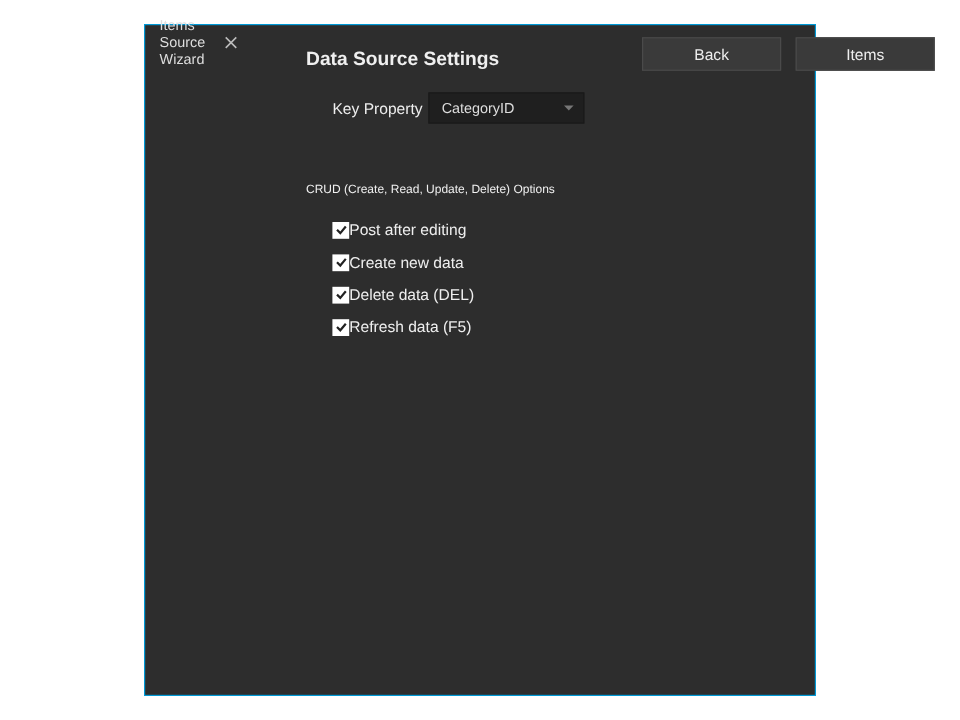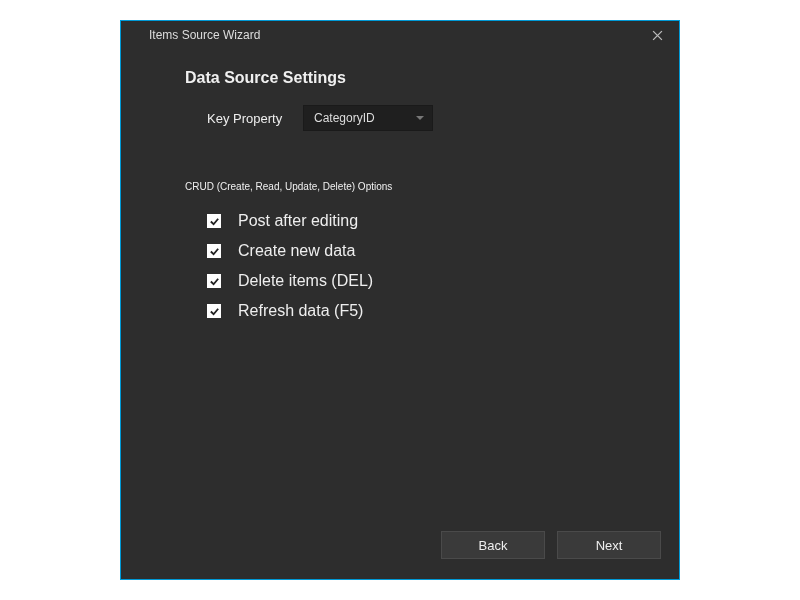--- a/index.html
+++ b/index.html
@@ -15,22 +15,21 @@
       display: flex;
       align-items: center;
       justify-content: center;
     }
     .dialog {
       width: 560px;
       height: 560px;
       background: #2d2d2d;
       border: 1px solid #0099d6;
       display: flex;
-      flex-direction: column;
-      padding-left: 16px;
+      flex-direction: row;
     }
     .titlebar {
       height: 28px;
       display: flex;
       align-items: center;
       justify-content: space-between;
       padding: 0 8px 0 12px;
       color: #ddd;
       font-size: 12px;
     }
@@ -74,44 +73,43 @@
       border: 1px solid #1a1a1a;
       height: 26px;
       width: 130px;
       display: flex;
       align-items: center;
       justify-content: space-between;
       padding: 0 8px 0 10px;
       color: #ddd;
       font-size: 12px;
       cursor: pointer;
-      margin-left: 16px;
     }
     .dropdown .chev {
       width: 0;
       height: 0;
       border-left: 4px solid transparent;
       border-right: 4px solid transparent;
       border-top: 4px solid #777;
     }
     .crud-heading {
       font-size: 10px;
       font-weight: 400;
       color: #f0f0f0;
       margin-bottom: 20px;
     }
     .checkbox-group {
       margin-left: 22px;
     }
     .checkbox-row {
       display: flex;
       align-items: center;
-      gap: 17px;
+      gap: 0;
       margin-bottom: 12px;
-      font-size: 16px;
+      font-size: 13px;
       color: #eee;
       cursor: pointer;
     }
     .checkbox {
       width: 14px;
       height: 14px;
       background: #fff;
       display: flex;
       align-items: center;
       justify-content: center;
@@ -123,21 +121,21 @@
     }
     .footer {
       height: 58px;
       display: flex;
       align-items: center;
       justify-content: flex-end;
       gap: 12px;
       padding: 0 18px 10px 0;
     }
     .btn {
-      width: 104px;
+      width: 116px;
       height: 28px;
       background: #3a3a3a;
       border: 1px solid #4a4a4a;
       color: #eee;
       font-size: 13px;
       display: flex;
       align-items: center;
       justify-content: center;
       cursor: pointer;
     }
@@ -189,37 +187,37 @@
         </div>
         <span>Create new data</span>
       </div>
 
       <div class="checkbox-row">
         <div class="checkbox">
           <svg viewBox="0 0 12 12">
               <path d="M2 6 L5 9 L10 3" stroke="#222" stroke-width="2" fill="none"></path>
             </svg>
         </div>
-        <span>Delete items (DEL)</span>
+        <span>Delete data (DEL)</span>
       </div>
 
       <div class="checkbox-row">
         <div class="checkbox">
           <svg viewBox="0 0 12 12">
               <path d="M2 6 L5 9 L10 3" stroke="#222" stroke-width="2" fill="none"></path>
             </svg>
         </div>
         <span>Refresh data (F5)</span>
       </div>
 
     </div>
   </div>
 
   <div class="footer">
     <div class="btn">
       <span>Back</span>
     </div>
     <div class="btn">
-      <span>Next</span>
+      <span>Items</span>
     </div>
   </div>
 
 </div>
 
 </body></html>

